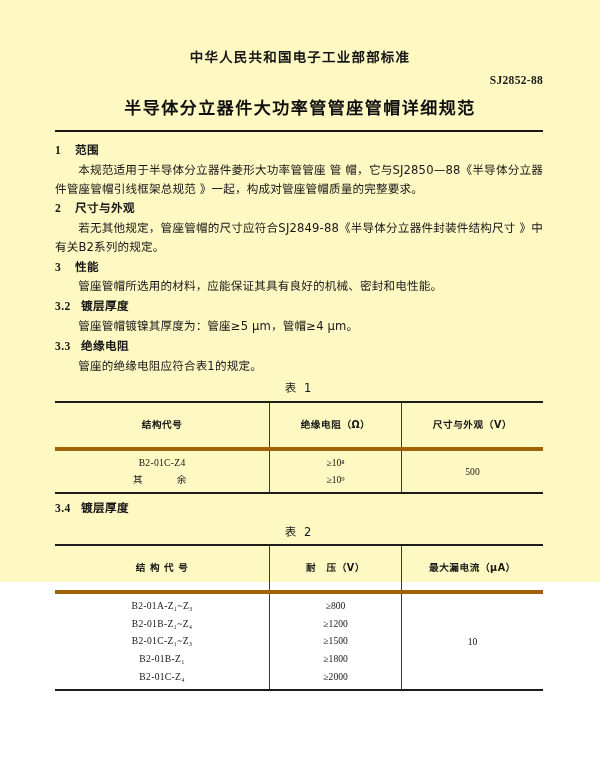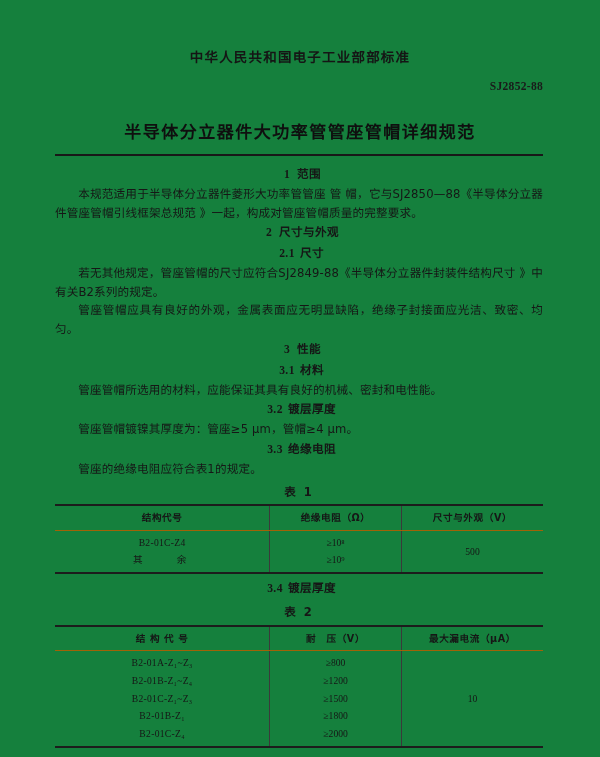--- a/index.html
+++ b/index.html
@@ -15,22 +15,22 @@
     color: #1a1a1a;
     position: relative;
     overflow: hidden;
   }
 
   .page {
     position: absolute;
     left: 0;
     top: 0;
     width: 600px;
-    height: 757px;
-    background: #15803d;
+    height: 582px;
+    background: #fef9c3;
   }
 
   
   .doc-header {
     padding-top: 46px;
     text-align: center;
   }
   .ministry-line {
     font-size: 13.5px;
     font-weight: bold;
@@ -38,28 +38,28 @@
     color: #151515;
   }
   .std-number-row {
     position: relative;
     height: 20px;
     margin-top: 8px;
   }
   .std-number {
     position: absolute;
     right: 57px;
-    top: 6px;
+    top: 0;
     font-family: "Liberation Serif", "DejaVu Serif", serif;
     font-size: 11.5px;
     font-weight: bold;
     letter-spacing: 0.3px;
   }
   .doc-title {
-    margin-top: 24px;
+    margin-top: 0;
     font-size: 17px;
     font-weight: bold;
     letter-spacing: 1.5px;
     color: #0f0f0f;
   }
   .title-rule {
     margin: 11px 57px 0 55px;
     border-top: 2.2px solid #181818;
   }
 
@@ -67,66 +67,65 @@
   .content {
     margin: 9px 57px 0 55px;
     font-size: 11.6px;
     line-height: 1.62;
     color: #161616;
   }
   .clause-head {
     font-weight: bold;
     letter-spacing: 0.4px;
     margin-top: 1px;
-    text-align: center;
   }
   .clause-head .num {
     display: inline-block;
     min-width: 20px;
   }
   .clause-head.sub .num {
     min-width: 26px;
   }
   .para {
     text-indent: 2em;
     text-align: justify;
     letter-spacing: 0.15px;
   }
   .lat {
     font-family: "Liberation Serif", "DejaVu Serif", serif;
   }
 
   
   .table-caption {
     text-align: center;
-    font-weight: bold;
+    font-weight: normal;
     font-size: 11.5px;
     letter-spacing: 2px;
     margin: 4px 0 3px 0;
   }
   table.std {
     border-collapse: collapse;
     width: 100%;
     font-size: 9.6px;
     table-layout: fixed;
   }
   table.std th,
   table.std td {
     text-align: center;
     vertical-align: middle;
     padding: 3px 2px;
     border-left: 1px solid #3a3a3a;
     border-right: 1px solid #3a3a3a;
   }
   table.std thead th {
     border-top: 2px solid #1c1c1c;
-    border-bottom: 1px solid #a16207;
+    border-bottom: 4px solid #a16207;
     font-weight: bold;
     letter-spacing: 0.6px;
-    padding: 4px 2px;
+    padding: 14px 2px;
   }
   table.std tbody td {
     border-bottom: none;
     margin-top: 48px;
   }
   table.std tbody tr:last-child td {
     border-bottom: 2px solid #1c1c1c;
   }
   table.std th:first-child,
   table.std td:first-child {
@@ -174,34 +173,27 @@
 
     <div class="clause-head">
       <span class="num lat">1</span><span>范围</span>
     </div>
     <div class="para">本规范适用于半导体分立器件菱形大功率管管座 管 帽，它与SJ2850—88《半导体分立器件管座管帽引线框架总规范 》一起，构成对管座管帽质量的完整要求。</div>
 
     <div class="clause-head">
       <span class="num lat">2</span><span>尺寸与外观</span>
     </div>
 
-    <div class="clause-head sub">
-      <span class="num lat">2.1</span><span>尺寸</span>
-    </div>
     <div class="para">若无其他规定，管座管帽的尺寸应符合SJ2849-88《半导体分立器件封装件结构尺寸 》中有关B2系列的规定。</div>
 
-    <div class="para">管座管帽应具有良好的外观，金属表面应无明显缺陷，绝缘子封接面应光洁、致密、均匀。</div>
 
     <div class="clause-head">
       <span class="num lat">3</span><span>性能</span>
     </div>
 
-    <div class="clause-head sub">
-      <span class="num lat">3.1</span><span>材料</span>
-    </div>
     <div class="para">管座管帽所选用的材料，应能保证其具有良好的机械、密封和电性能。</div>
 
     <div class="clause-head sub">
       <span class="num lat">3.2</span><span>镀层厚度</span>
     </div>
     <div class="para">管座管帽镀镍其厚度为：管座≥5 μm，管帽≥4 μm。</div>
 
     <div class="clause-head sub">
       <span class="num lat">3.3</span><span>绝缘电阻</span>
     </div>

